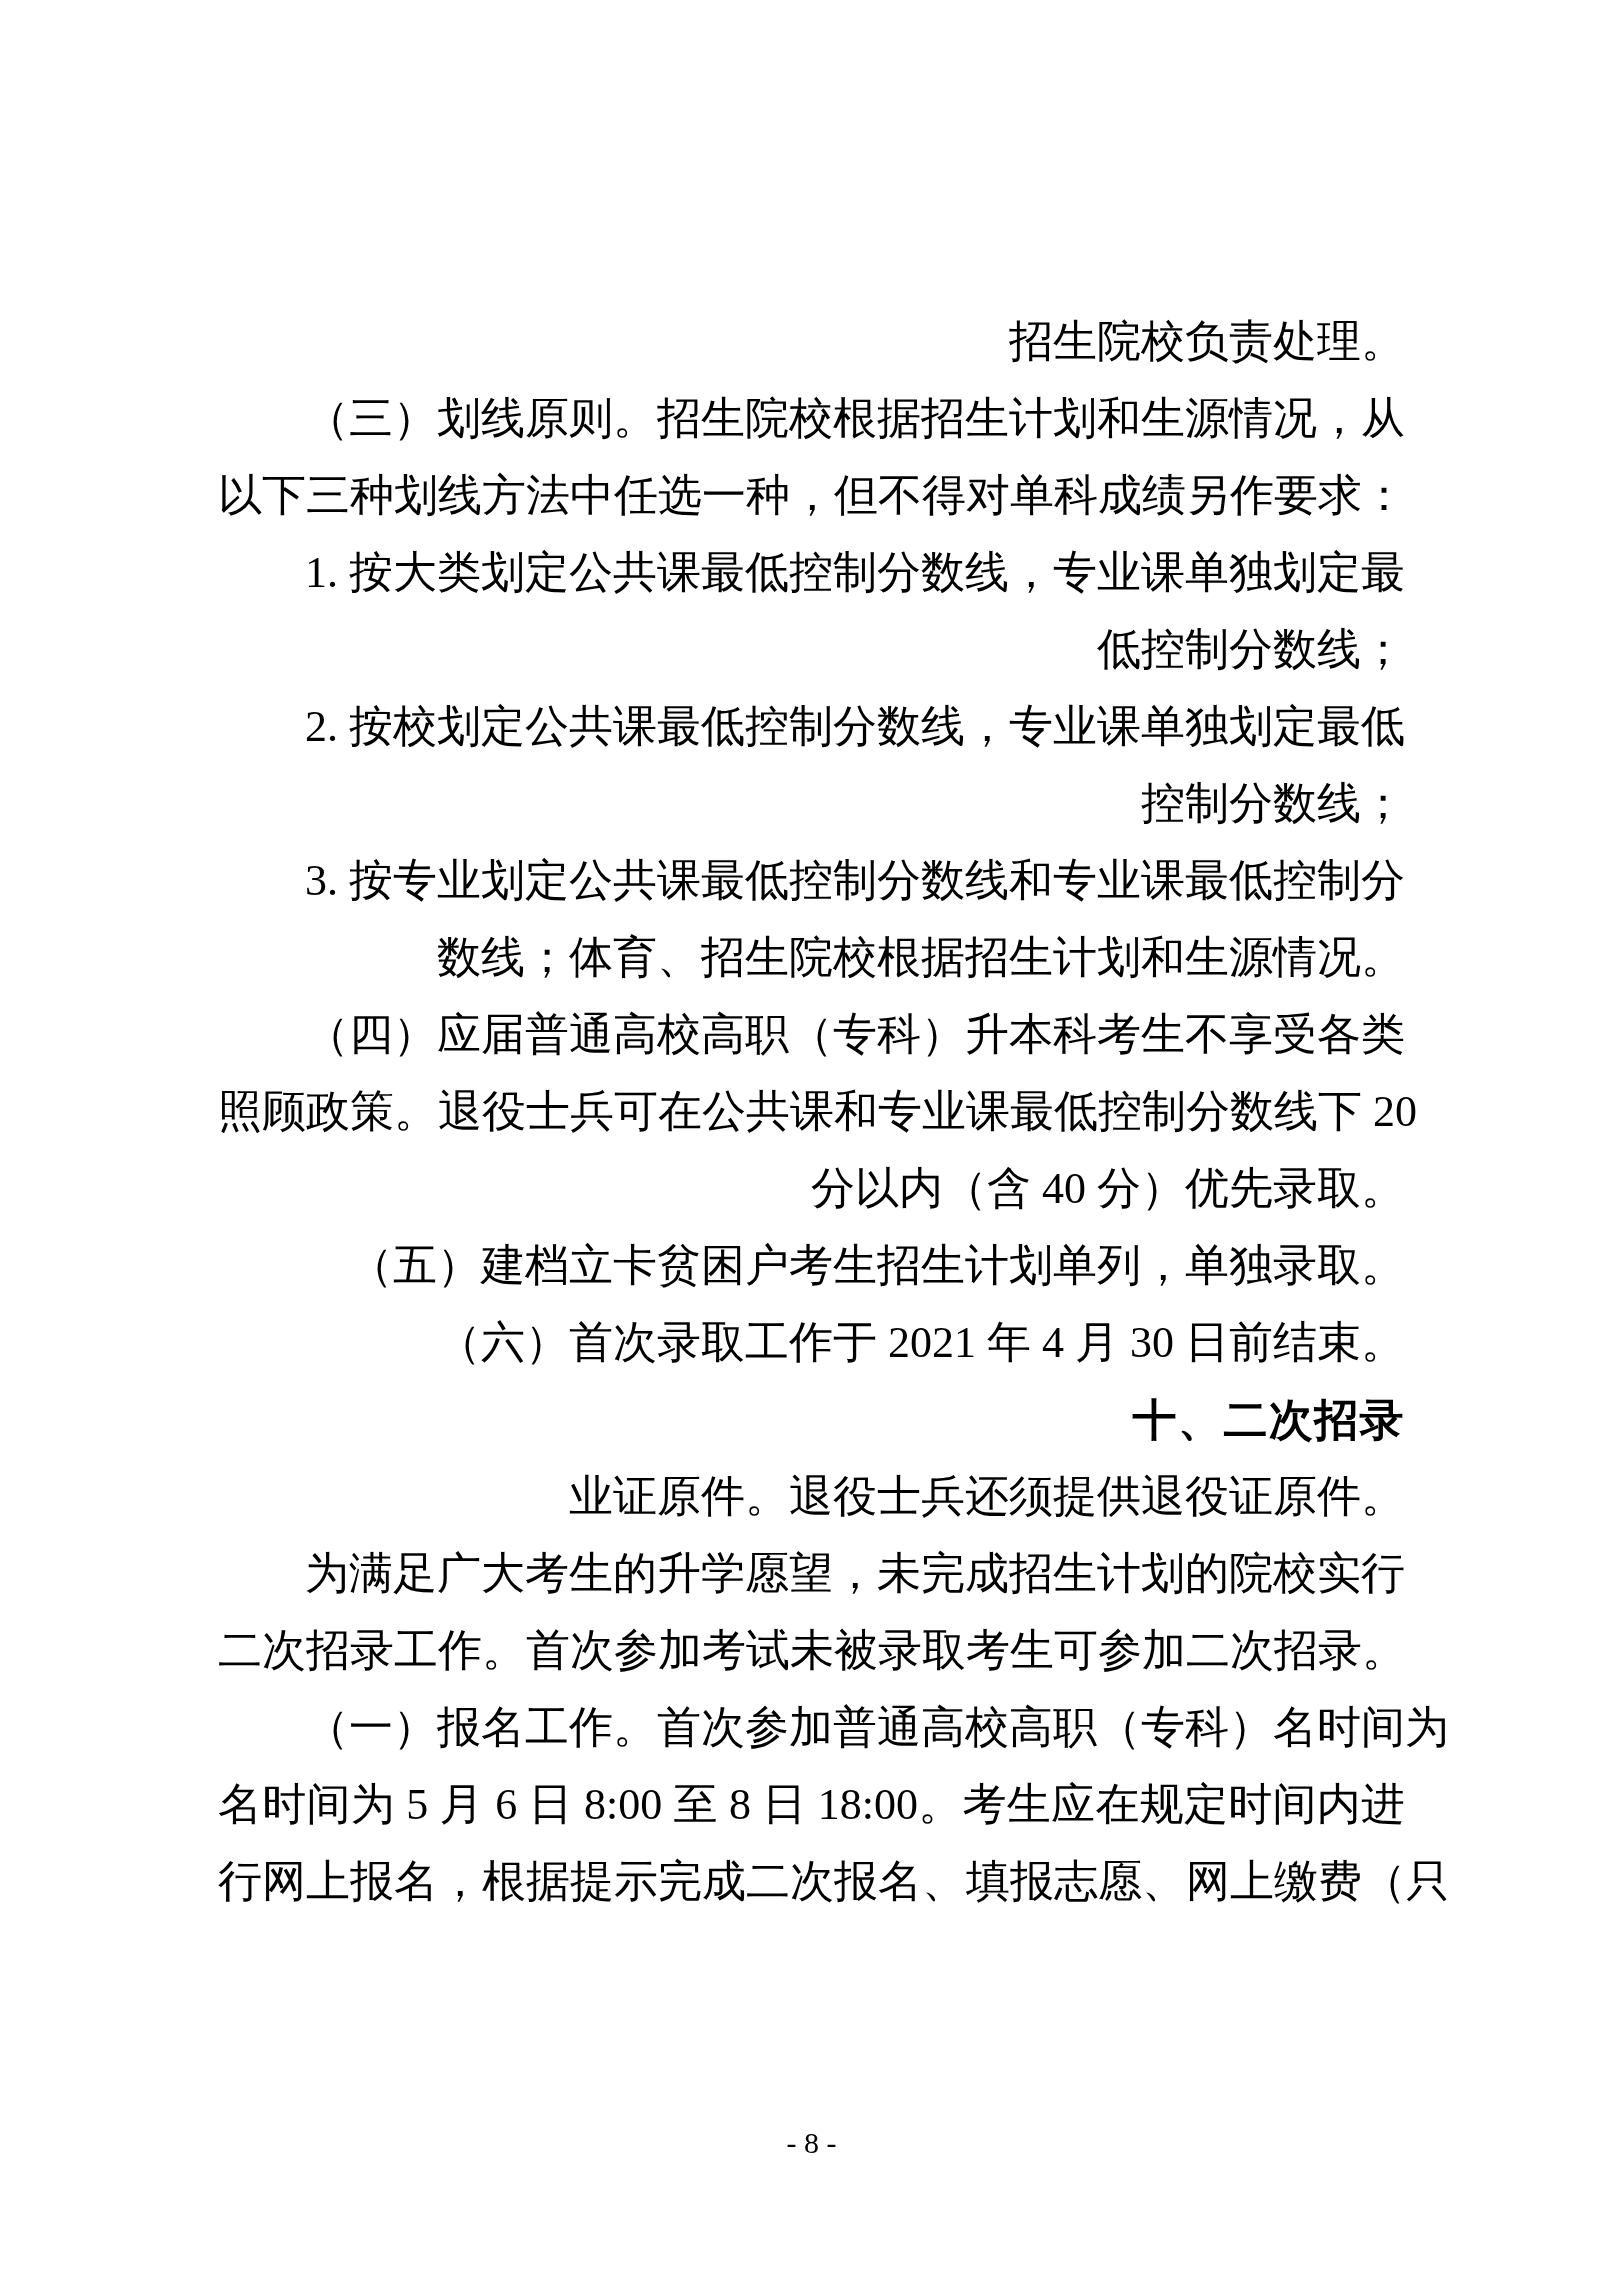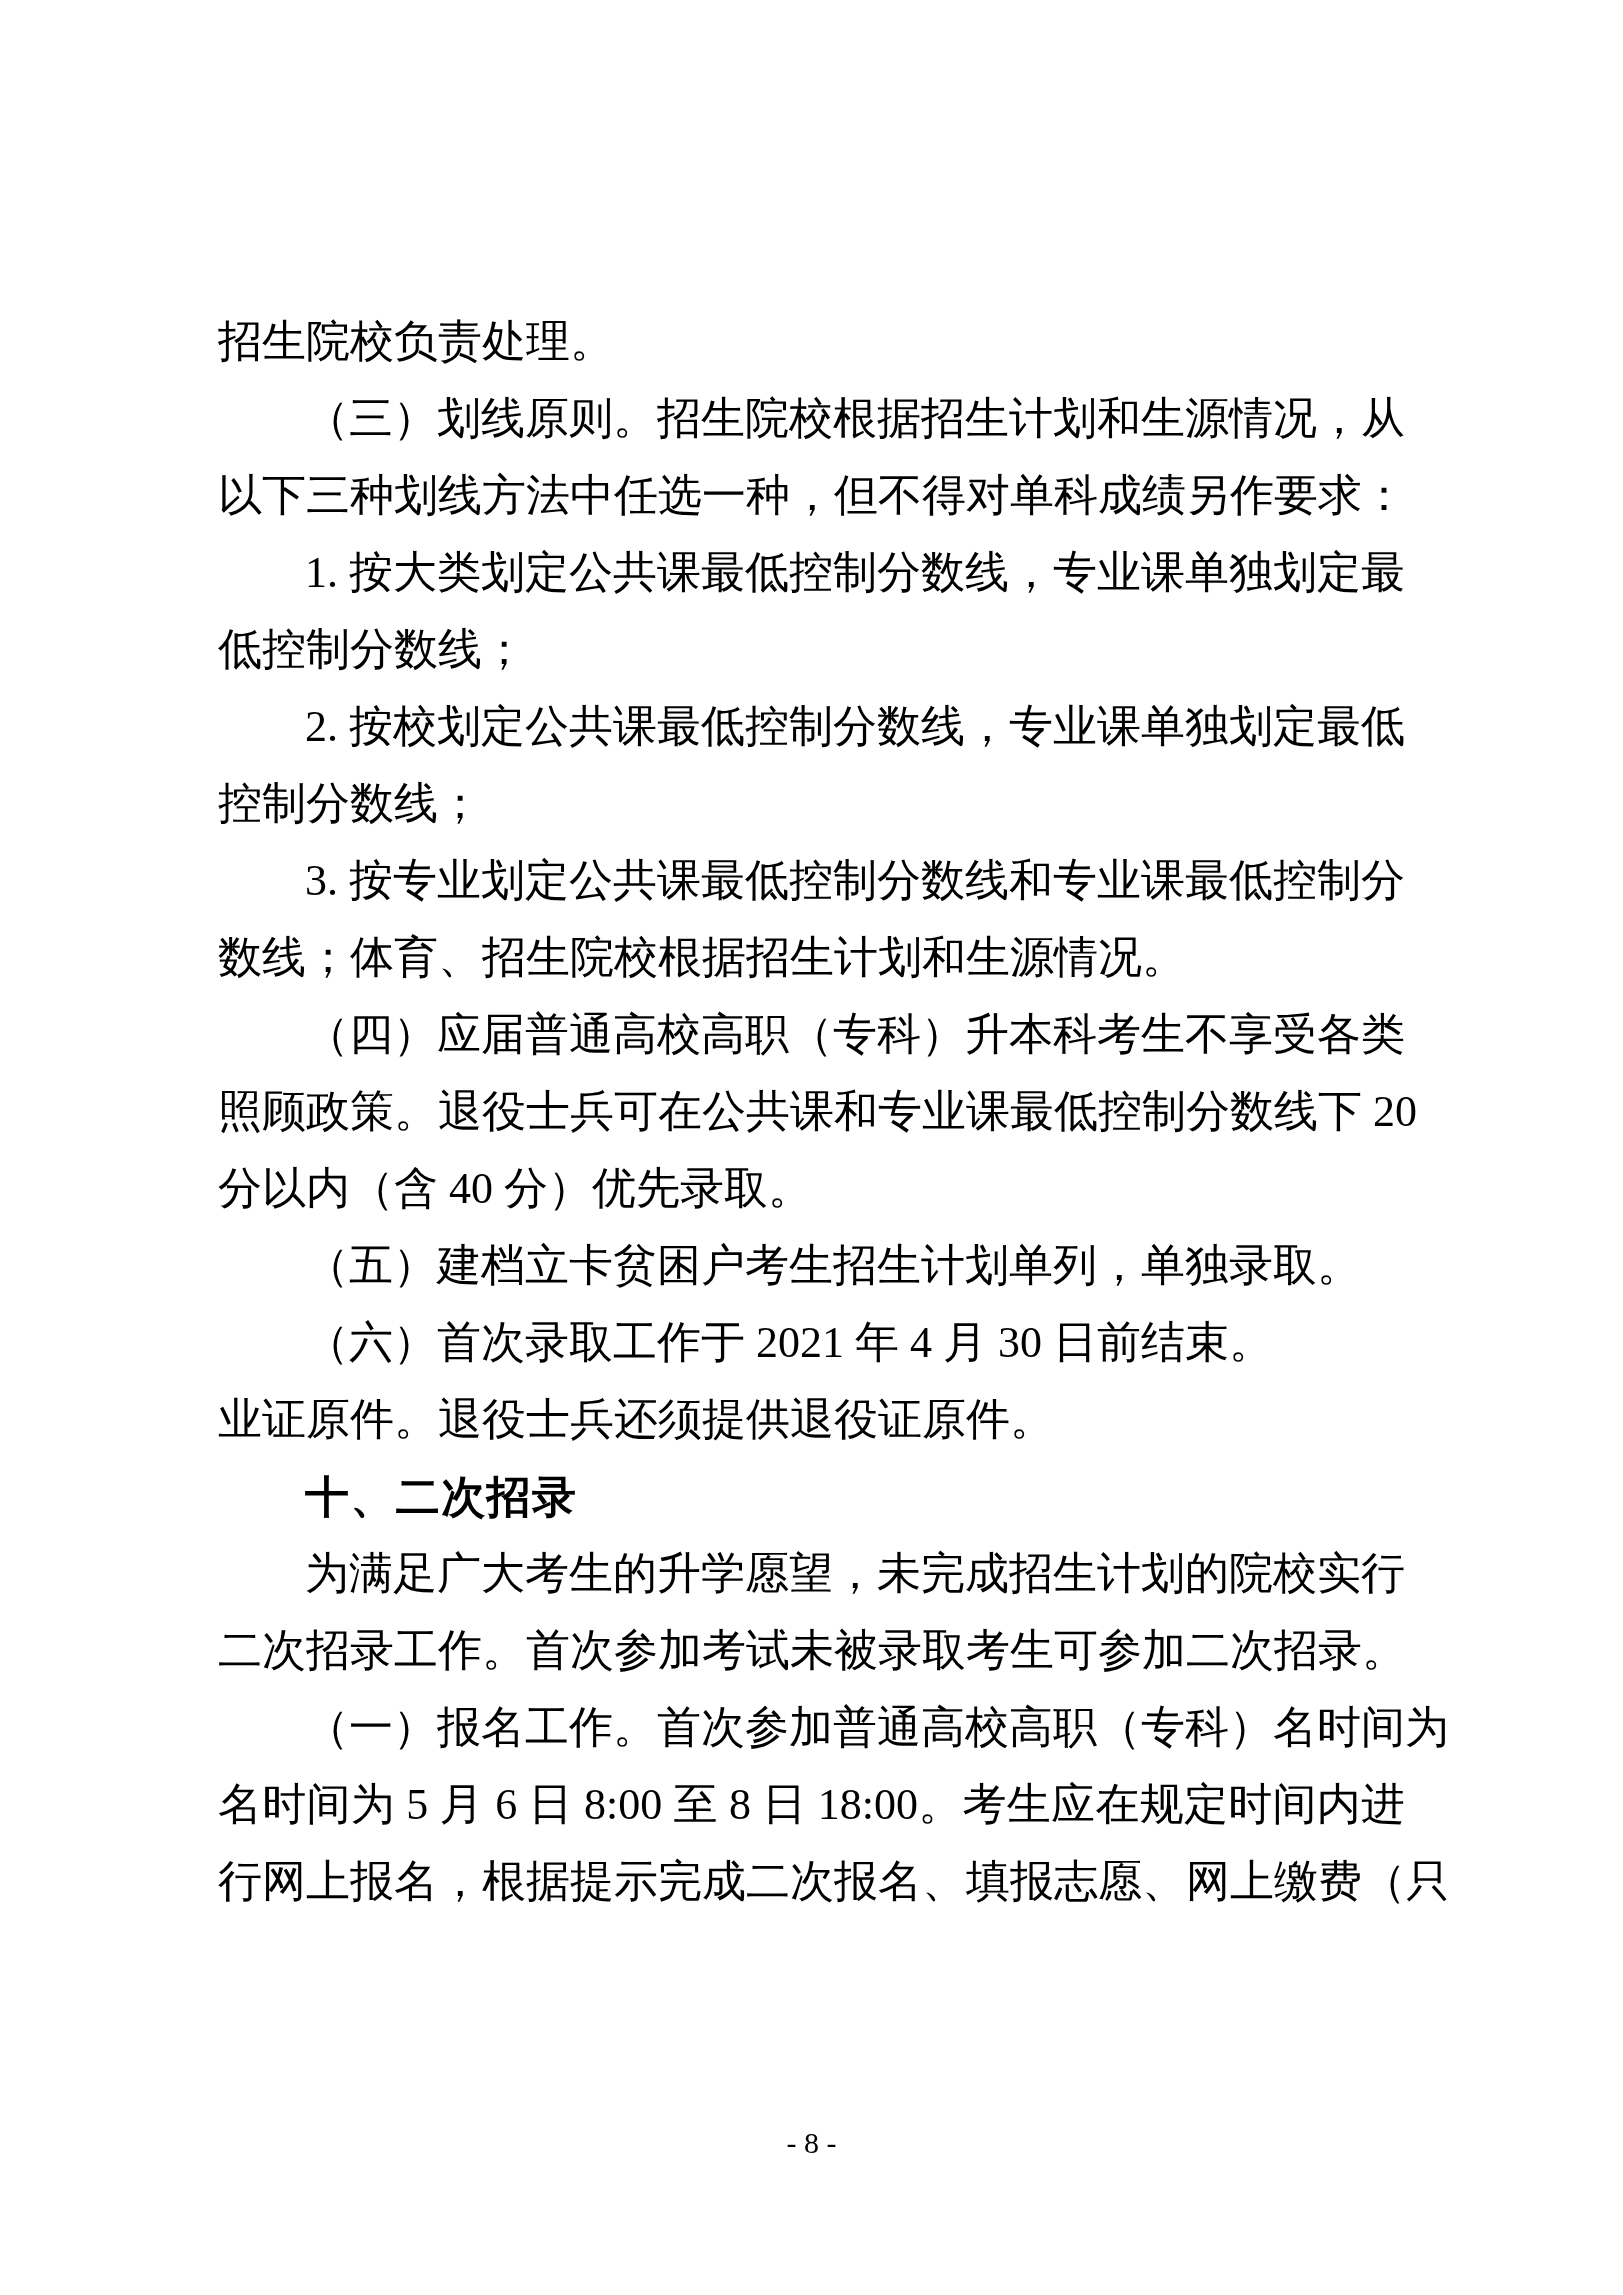--- a/index.html
+++ b/index.html
@@ -21,21 +21,21 @@
     left: 218px;
     top: 303px;
     width: 1187px;
   }
   .line {
     height: 77px;
     line-height: 77px;
     font-size: 44px;
     color: #000000;
     white-space: nowrap;
-    text-align: left;
+    text-align: right;
   }
   .line.indent {
     padding-left: 87px;
   }
   .line.justify {
     text-align: justify;
     text-align-last: justify;
   }
   .line.justify.indent {
     padding-left: 0;
@@ -71,22 +71,22 @@
       <div class="line">低控制分数线；</div>
       <div class="line indent justify">2. 按校划定公共课最低控制分数线，专业课单独划定最低</div>
       <div class="line">控制分数线；</div>
       <div class="line indent justify">3. 按专业划定公共课最低控制分数线和专业课最低控制分</div>
       <div class="line">数线；体育、招生院校根据招生计划和生源情况。</div>
       <div class="line indent justify">（四）应届普通高校高职（专科）升本科考生不享受各类</div>
       <div class="line justify">照顾政策。退役士兵可在公共课和专业课最低控制分数线下 20</div>
       <div class="line">分以内（含 40 分）优先录取。</div>
       <div class="line indent">（五）建档立卡贫困户考生招生计划单列，单独录取。</div>
       <div class="line indent">（六）首次录取工作于 2021 年 4 月 30 日前结束。</div>
+      <div class="line indent heading">十、二次招录</div>
       <div class="line">业证原件。退役士兵还须提供退役证原件。</div>
-      <div class="line indent heading">十、二次招录</div>
       <div class="line indent justify">为满足广大考生的升学愿望，未完成招生计划的院校实行</div>
       <div class="line justify">二次招录工作。首次参加考试未被录取考生可参加二次招录。</div>
       <div class="line indent justify">（一）报名工作。首次参加普通高校高职（专科）名时间为</div>
       <div class="line justify">名时间为 5 月 6 日 8:00 至 8 日 18:00。考生应在规定时间内进</div>
       <div class="line justify">行网上报名，根据提示完成二次报名、填报志愿、网上缴费（只</div>
     </div>
   <div class="footer">
     <span>- 8 -</span>
   </div>
 </div>

